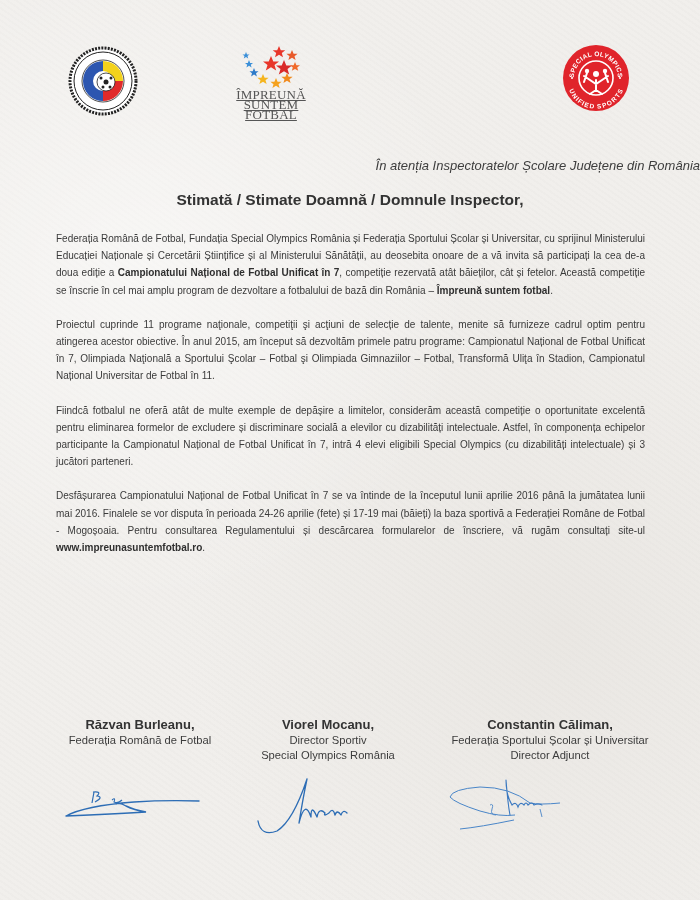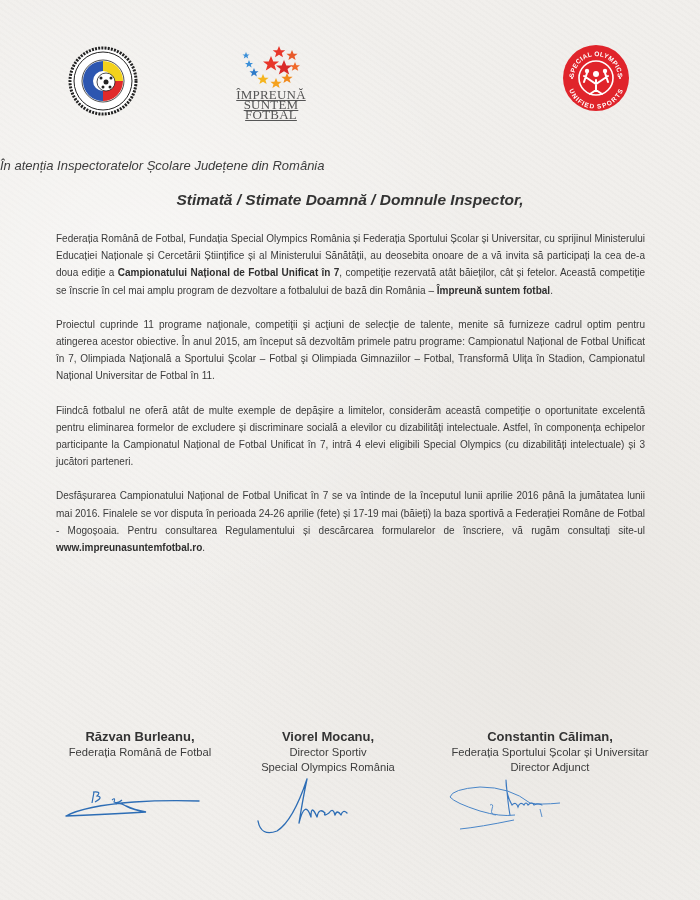--- a/index.html
+++ b/index.html
@@ -17,37 +17,37 @@
   .logos { position: absolute; top: 0; left: 0; width: 700px; height: 140px; }
   .logo { position: absolute; }
   .logo-frf { left: 68px; top: 46px; width: 70px; height: 70px; }
   .logo-isf { left: 226px; top: 44px; width: 90px; height: 74px; text-align: center; }
   .logo-isf .stars { width: 60px; height: 46px; margin: 0 auto; display:block; }
   .logo-isf .t { font-family: "Liberation Serif", serif; font-size: 13px; color: #555; line-height: 10px; letter-spacing: 0.2px; text-decoration: underline; }
   .logo-fssu { left: 393px; top: 58px; width: 62px; height: 64px; }
   .logo-so { left: 562px; top: 44px; width: 68px; height: 68px; }
 
   .attn {
-    position: absolute; top: 158px; left: 0; width: 700px; text-align: left;
+    position: absolute; top: 158px; left: 0; width: 700px; text-align: right;
     font-style: italic; font-size: 13px; color: #3d3d3d;
   }
   .greeting {
     position: absolute; top: 191px; left: 0; width: 700px; text-align: center;
-    font-weight: bold; font-size: 15.5px; color: #333; font-style: italic;
+    font-weight: bold; font-size: 15.5px; color: #333;
   }
   .body-text {
     position: absolute; left: 56px; top: 230px; width: 589px;
     font-size: 10px; line-height: 17.2px; color: #3a3a3a;
     text-align: justify;
   }
   .body-text p { margin: 0 0 17px 0; }
   .body-text b { font-weight: bold; color: #2f2f2f; }
 
   .signatories { position: absolute; top: 716px; left: 0; width: 700px; }
-  .sig { position: absolute; text-align: center; font-size: 11.2px; line-height: 15px; color: #3c3c3c; margin-top: 12px; }
+  .sig { position: absolute; text-align: center; font-size: 11.2px; line-height: 15px; color: #3c3c3c; }
   .sig .name { font-weight: bold; font-size: 13px; line-height: 17px; color: #333; }
   .sig-1 { left: 50px; width: 180px; }
   .sig-2 { left: 238px; width: 180px; text-align: center; }
   .sig-3 { left: 430px; width: 240px; }
 
   .signature { position: absolute; }
   .signature svg { display: block; }
   .s1 { left: 64px; top: 782px; }
   .s2 { left: 225px; top: 773px; }
   .s3 { left: 420px; top: 775px; }

